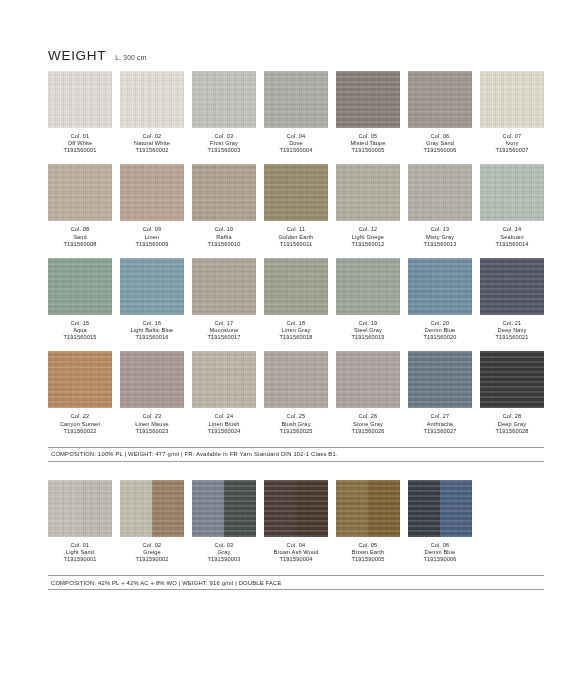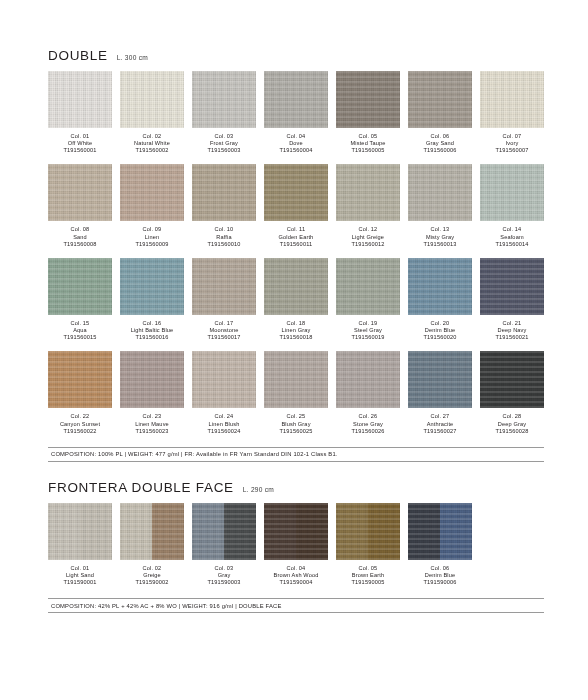--- a/index.html
+++ b/index.html
@@ -140,21 +140,21 @@
   }
   .spacer-lg { height: 18px; }
 </style>
 </head>
 <body>
 
 <div class="page">
 
   <div class="section">
     <div class="section-head">
-      <span class="section-title">DOUBLE</span>
+      <span class="section-title">WEIGHT</span>
       <span class="section-width">L. 300 cm</span>
     </div>
     <div class="grid" id="grid-caprice">
         <div class="cell">
           <div class="swatch">
             <div class="face full" style="background: rgb(230, 227, 223);"></div>
             <div class="weave"></div>
             <div class="weave2"></div>
           </div>
           <div class="caption">
@@ -487,24 +487,20 @@
             <span class="cap-code">T191560028</span>
           </div>
         </div>
       </div>
     <div class="composition">COMPOSITION: 100% PL  |  WEIGHT: 477 g/ml  |  FR: Available in FR Yarn Standard DIN 102-1 Class B1.</div>
   </div>
 
   <div class="spacer-lg"></div>
 
   <div class="section">
-    <div class="section-head">
-      <span class="section-title">FRONTERA DOUBLE FACE</span>
-      <span class="section-width">L. 290 cm</span>
-    </div>
     <div class="grid frontera" id="grid-frontera">
         <div class="cell">
           <div class="swatch">
             <div class="face left" style="background: rgb(201, 196, 186);"></div>
             <div class="face right" style="background: rgb(196, 191, 180);"></div>
             <div class="weave"></div>
             <div class="weave2"></div>
           </div>
           <div class="caption">
             <span class="cap-col">Col. 01</span>

